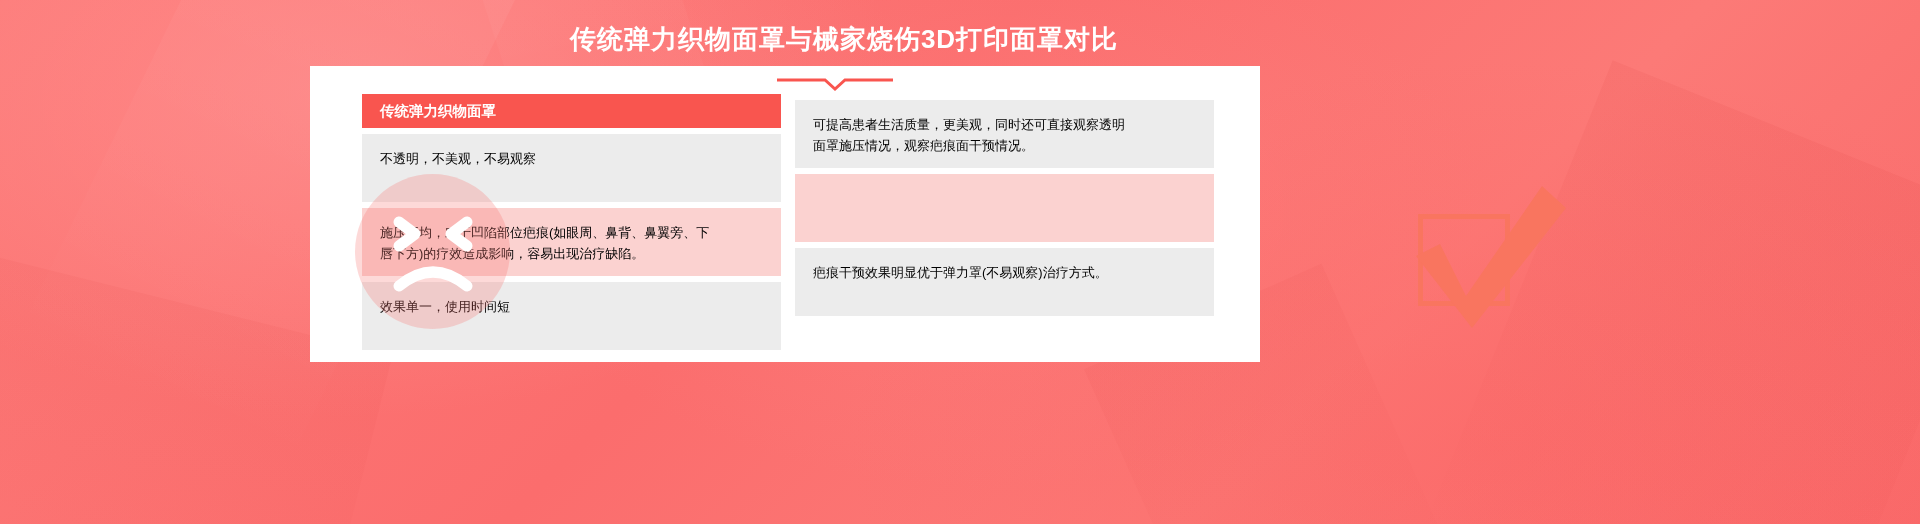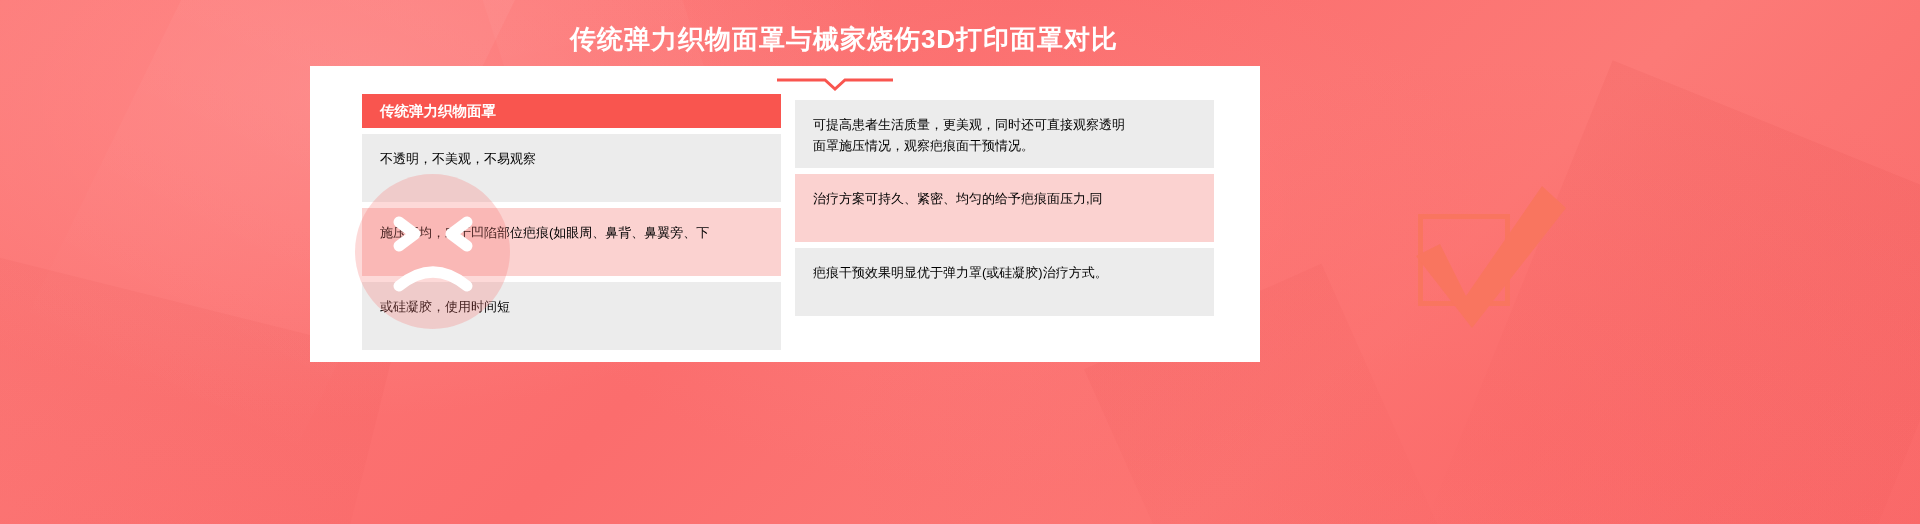--- a/index.html
+++ b/index.html
@@ -172,36 +172,36 @@
     <div class="table">
       <div class="tcol-wrap">
 
         <div class="tcol">
           <div class="thead">传统弹力织物面罩</div>
           <div class="tcell">
             <span class="ln">不透明，不美观，不易观察</span>
           </div>
           <div class="tcell alt">
             <span class="ln">施压不均，对于凹陷部位疤痕(如眼周、鼻背、鼻翼旁、下</span>
-          </div>
-          <div class="tcell">
-            <span class="ln">或硅凝胶，使用时间短</span>
+            <span class="ln">唇下方)的疗效造成影响，容易出现治疗缺陷。</span>
+          </div>
+          <div class="tcell">
+            <span class="ln">效果单一，使用时间短</span>
           </div>
         </div>
 
         <div class="tcol">
           <div class="tcell">
             <span class="ln">可提高患者生活质量，更美观，同时还可直接观察透明</span>
             <span class="ln">面罩施压情况，观察疤痕面干预情况。</span>
           </div>
           <div class="tcell alt">
-            <span class="ln">治疗方案可持久、紧密、均匀的给予疤痕面压力,同</span>
-          </div>
-          <div class="tcell">
-            <span class="ln">疤痕干预效果明显优于弹力罩(或硅凝胶)治疗方式。</span>
+          </div>
+          <div class="tcell">
+            <span class="ln">疤痕干预效果明显优于弹力罩(不易观察)治疗方式。</span>
           </div>
         </div>
 
       </div>
     </div>
   </div>
 
   <div class="notch-wrap">
     <svg width="120" height="20" viewBox="0 0 120 20">
       <path d="M2 6 H50 L60 15 L70 6 H118" fill="none" stroke="#f9554f" stroke-width="3"></path>

